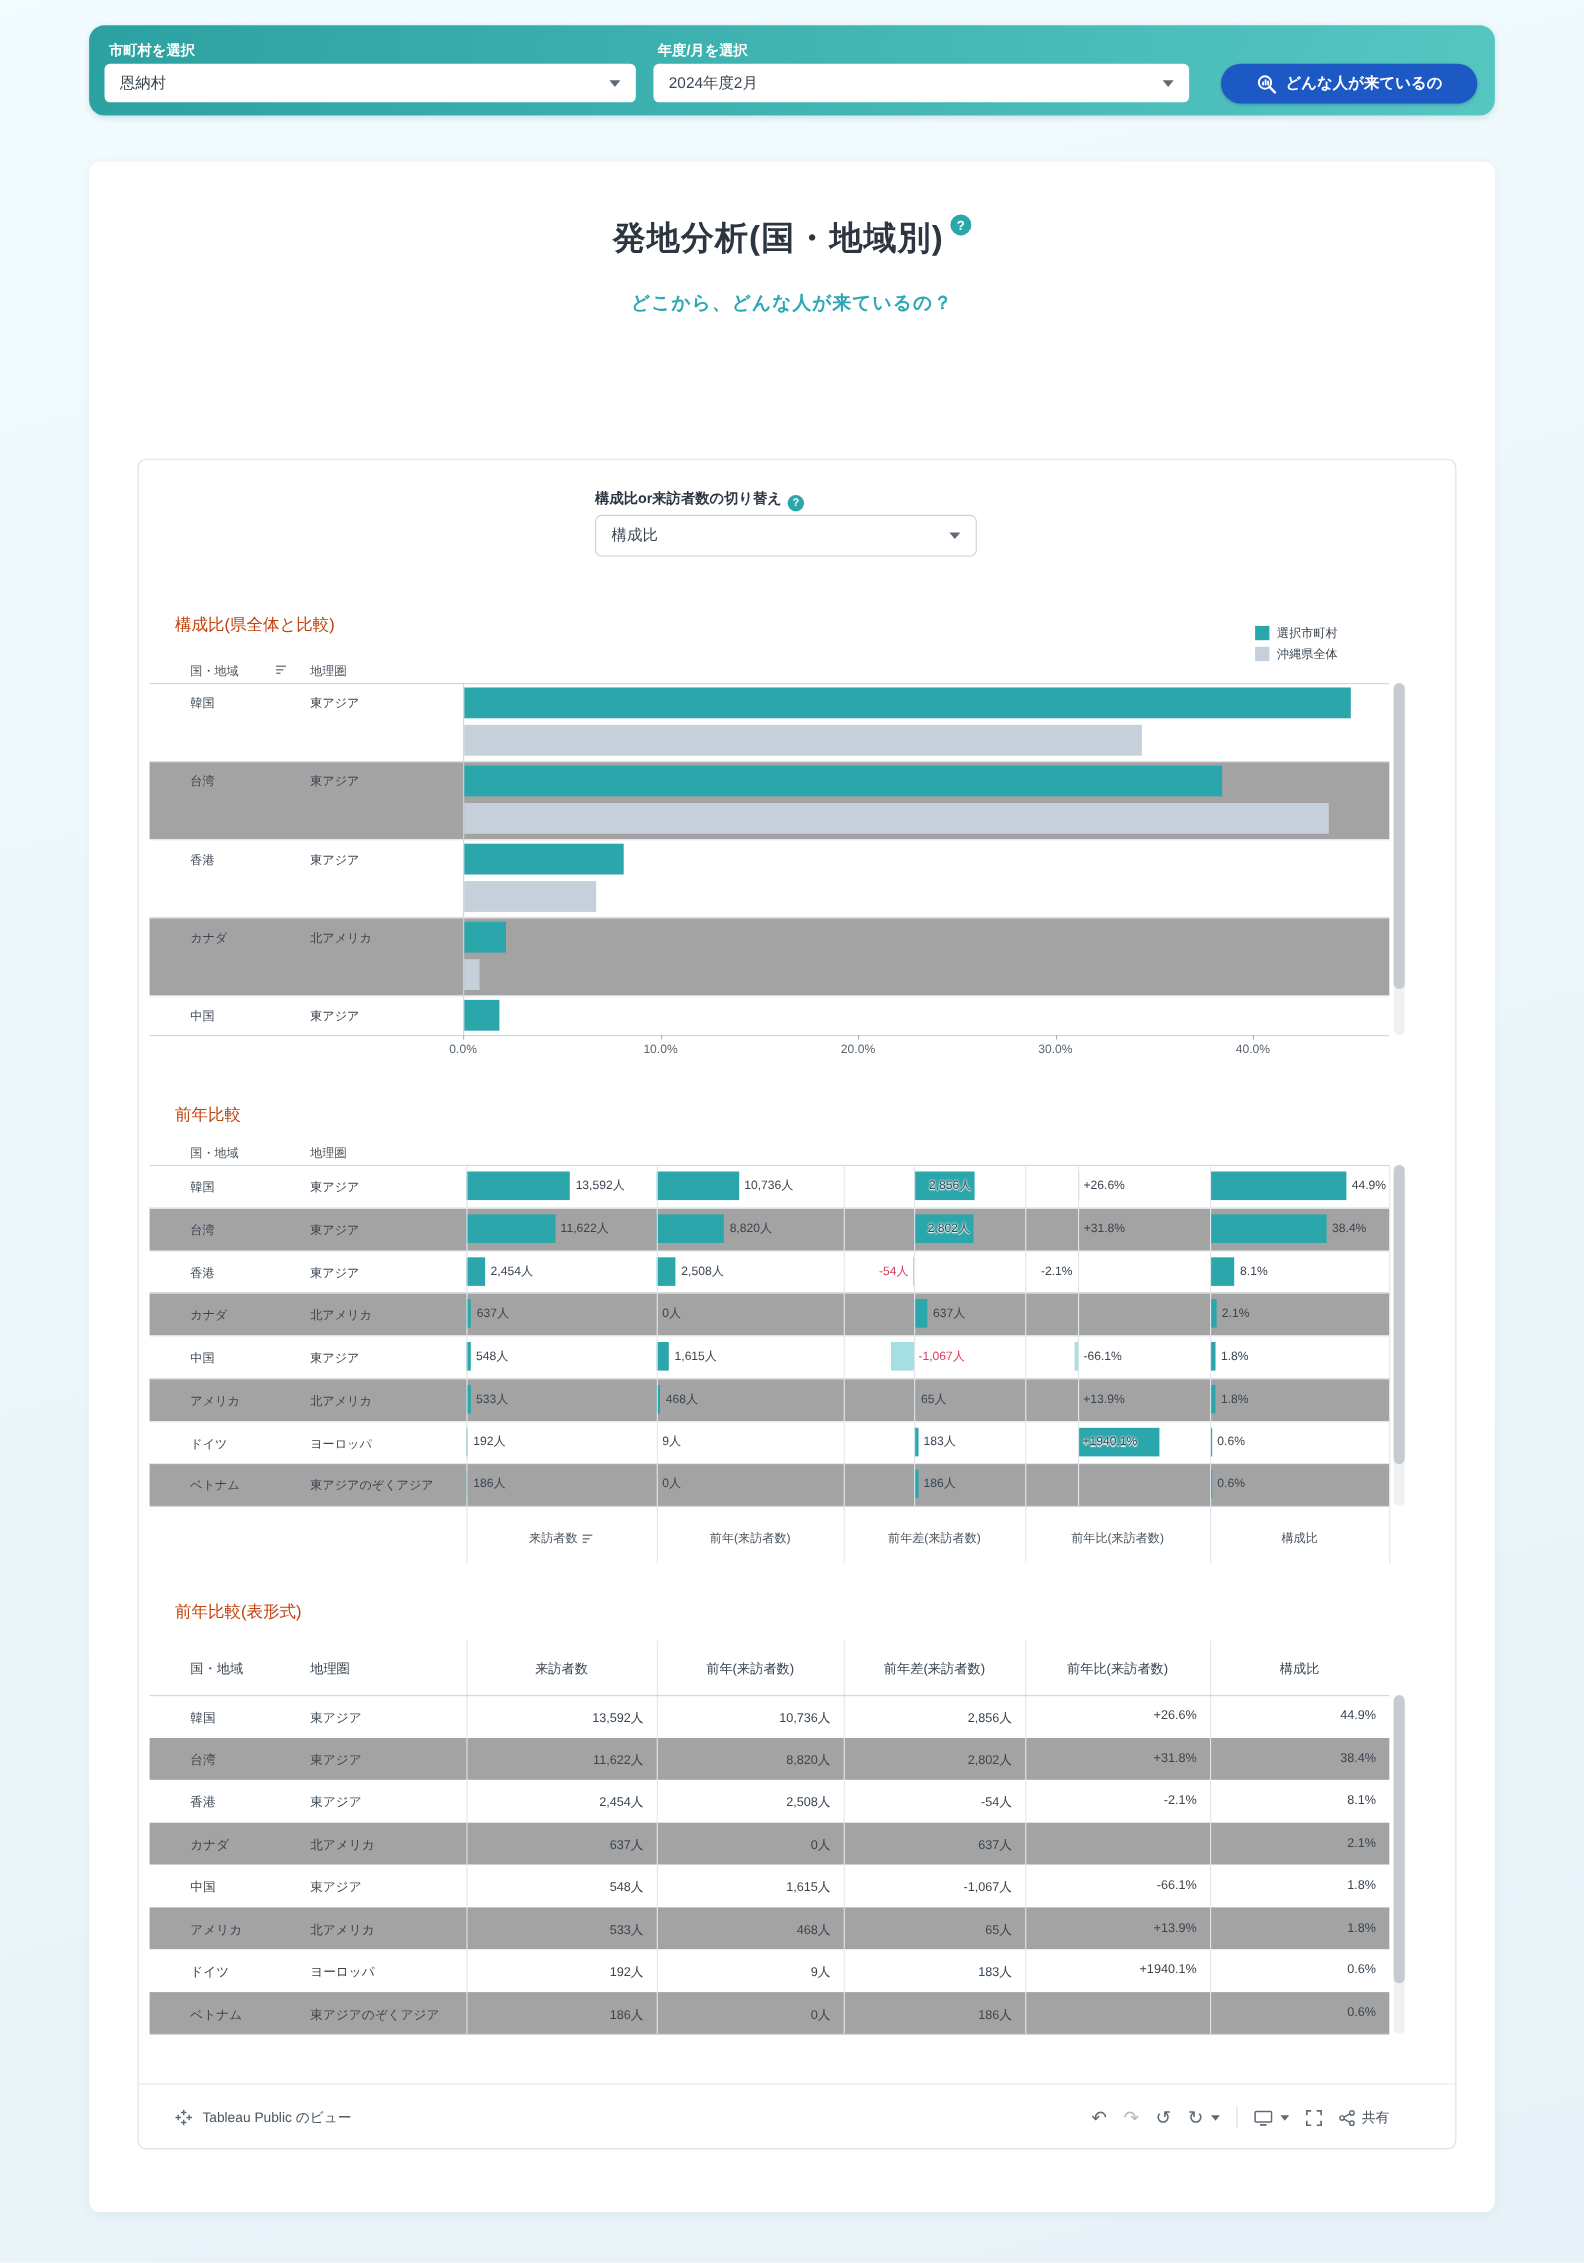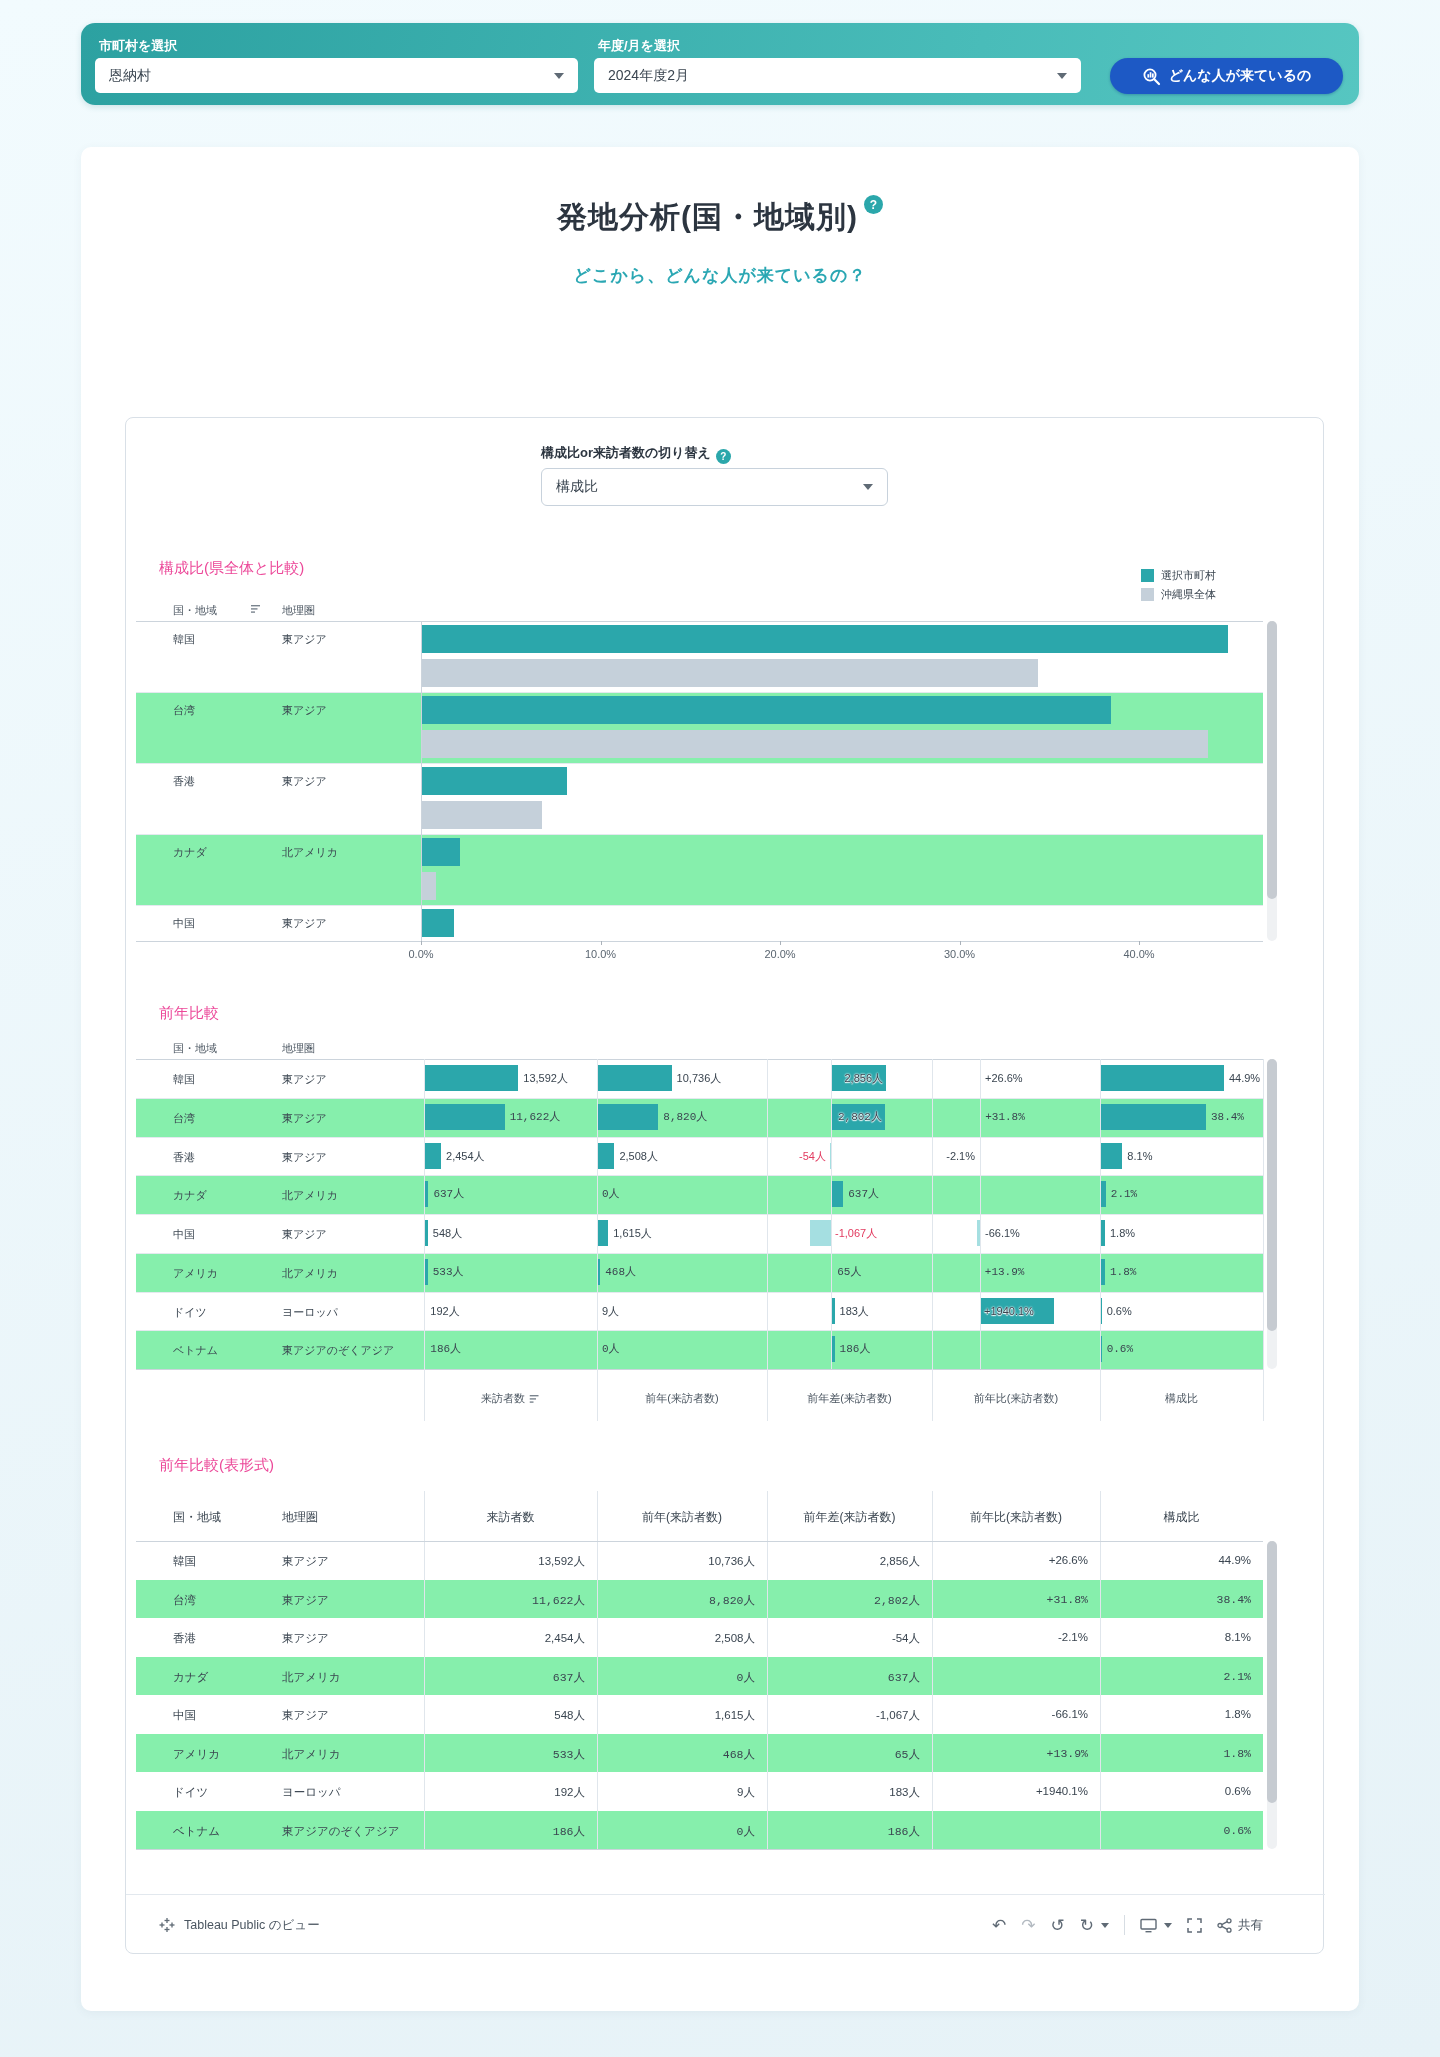--- a/index.html
+++ b/index.html
@@ -27,32 +27,32 @@
           font-weight:700;cursor:pointer;}
   .qbadge.big{width:19px;height:19px;font-size:12px;vertical-align:18px;margin-left:6px;}
   .qbadge.small{width:15px;height:15px;font-size:10px;margin-left:5px;vertical-align:-3px;}
   .subtitle{position:absolute;top:117px;left:0;width:100%;text-align:center;font-size:17px;font-weight:700;color:#2aa7b3;letter-spacing:1px;}
   .desc{position:absolute;top:176px;left:64px;width:1150px;font-size:14px;line-height:1.65;color:#39434e;}
   
   .panel{position:absolute;left:44px;top:270px;width:1199px;height:1537px;border:1px solid #d9e0e7;border-radius:8px;background:#fff;box-sizing:border-box;}
   .ctrl .clabel{position:absolute;top:-24px;left:0;font-size:13px;font-weight:700;color:#2c3540;white-space:nowrap;}
   .ctrl{position:absolute;top:50px;}
   .ctrl .select{position:relative;width:100%;border:1px solid #c8d2dc;border-radius:6px;height:38px;}
-  .sec-title{position:absolute;left:33px;font-size:15px;font-weight:500;color:#ec4899;}
+  .sec-title{position:absolute;left:33px;font-size:15px;font-weight:500;color:#c2410c;}
   
   .legend{position:absolute;left:1015px;top:148px;font-size:11px;color:#3a4550;}
   .lrow{display:flex;align-items:center;gap:7px;height:19px;}
   .sw{width:13px;height:13px;display:inline-block;}
   
   .colhdr{position:absolute;font-size:11px;color:#4a5560;}
   .hline{position:absolute;height:1px;background:#e4e9ef;}
   .hline.strong{background:#ccd4dc;}
   .vline{position:absolute;width:1px;background:#e0e6ec;}
   .rowbg{position:absolute;left:0;}
-  .rowbg.alt{background:#86efac;font-family:Liberation Mono, monospace;}
+  .rowbg.alt{background:#a3a3a3;}
   .bar{position:absolute;}
   .bar.teal{background:#2ba7ab;}
   .bar.gray{background:#c5d0da;}
   .bar.lightteal{background:#a5dfe1;}
   .blabel{position:absolute;font-size:11px;color:#3a4550;white-space:nowrap;line-height:14px;}
   .blabel.red{color:#e23a5f;}
   .blabel.halo{text-shadow:0 0 2px #fff,0 0 2px #fff,0 1px 1px #fff;}
   .catlabel{position:absolute;font-size:11px;color:#3a4550;white-space:nowrap;}
   .ticklabel{position:absolute;font-size:11px;color:#5a6570;transform:translateX(-50%);}
   .tickmark{position:absolute;width:1px;height:4px;background:#aab2ba;}

